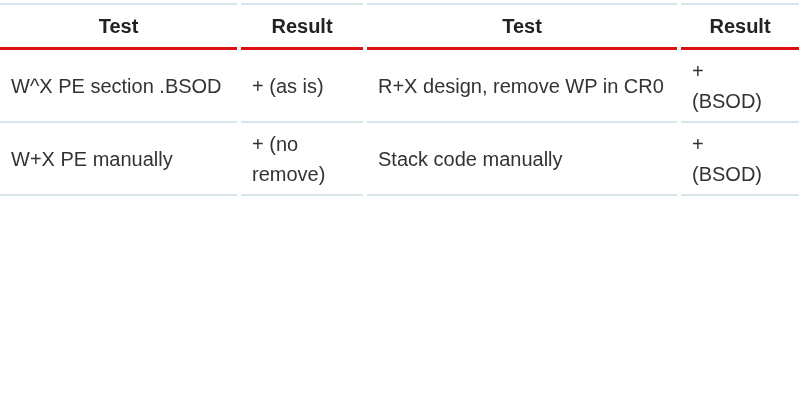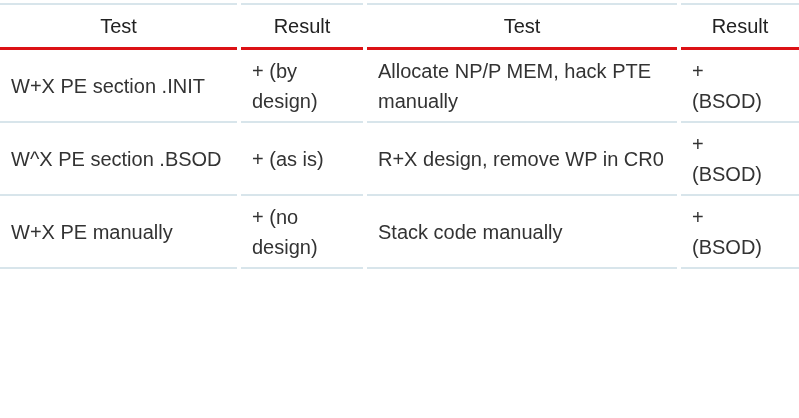--- a/index.html
+++ b/index.html
@@ -24,21 +24,21 @@
   }
   table.results {
     border-collapse: separate;
     border-spacing: 4px 0;
     table-layout: fixed;
     width: 807px;
     margin-left: -4px;
   }
   table.results th {
     font-size: 20px;
-    font-weight: normal;
+    font-weight: bold;
     color: var(--header-text);
     text-align: center;
     vertical-align: middle;
     line-height: 30px;
     padding: 6px 11px;
     border-top: 2px solid var(--divider);
     border-bottom: 3px solid var(--red);
   }
   table.results td {
     font-size: 20px;
@@ -67,37 +67,28 @@
     <thead>
       <tr>
         <th>Test</th>
         <th>Result</th>
         <th>Test</th>
         <th>Result</th>
       </tr>
     </thead>
     <tbody>
       <tr>
-        <td>W+X PE section .INIT</td>
-        <td>+ (by
-design)</td>
-        <td>Allocate NP/P MEM, hack PTE
-manually</td>
-        <td>+
-(BSOD)</td>
-      </tr>
-      <tr>
         <td>W^X PE section .BSOD</td>
         <td>+ (as is)</td>
         <td>R+X design, remove WP in CR0</td>
         <td>+
 (BSOD)</td>
       </tr>
       <tr>
         <td>W+X PE manually</td>
-        <td>+ (no design)</td>
+        <td>+ (no remove)</td>
         <td>Stack code manually</td>
         <td>+
 (BSOD)</td>
       </tr>
     </tbody>
   </table>
 </div>
 
 </body></html>

